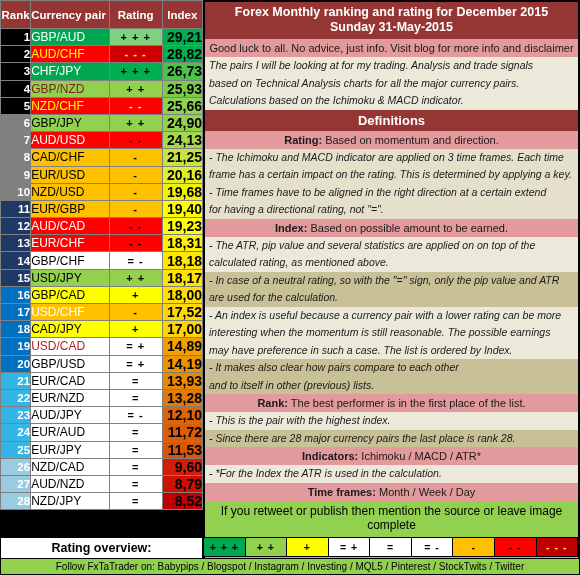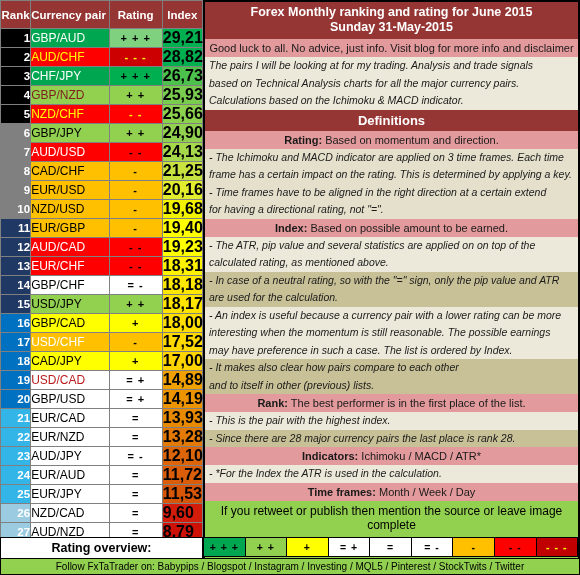--- a/index.html
+++ b/index.html
@@ -33,21 +33,21 @@
   th.h-rank{text-align:center;}
   th.h-pair{text-align:left;padding-left:3px;}
   th.h-rate{text-align:center;}
   th.h-idx{text-align:center;}
 
   tbody tr{height:17.2px;}
   td.rk{text-align:right;padding-right:3px;font-size:11.5px;font-weight:bold;color:#fff;
         border-left:1px solid #000;}
   td.pr{text-align:left;padding-left:3px;font-size:12px;font-weight:normal;color:#000;}
   td.rt{text-align:center;font-size:11px;font-weight:bold;color:#000;letter-spacing:1px;}
-  td.ix{text-align:left;padding-right:4px;font-size:16px;font-weight:bold;color:#000;}
+  td.ix{text-align:right;padding-right:4px;font-size:14px;font-weight:bold;color:#000;}
 
   
   .ratingoverview{
     position:absolute;left:0;top:537px;width:201px;height:20px;
     background:#fff;border:1px solid #000;
     display:flex;align-items:center;justify-content:center;
     font-size:12.5px;font-weight:bold;color:#000;z-index:11;
   }
   .footer{
     position:absolute;left:0;top:558px;width:578px;height:15px;
@@ -291,21 +291,21 @@
       <div style="background: rgb(255, 192, 0); color: rgb(0, 0, 0);">-</div>
       <div style="background: rgb(255, 0, 0); color: rgb(0, 0, 0);">- -</div>
       <div style="background: rgb(192, 0, 0); color: rgb(255, 255, 0);">- - -</div>
     </div>
 
   <div class="footer">Follow FxTaTrader on: Babypips / Blogspot / Instagram / Investing / MQL5 / Pinterest / StockTwits / Twitter</div>
 
   <div id="right">
 
     <div class="band title">
-      <span>Forex Monthly ranking and rating for June 2015</span>
+      <span>Forex Monthly ranking and rating for December 2015</span>
       <span>Sunday 31-May-2015</span>
     </div>
 
     <div class="band pinkband">Good luck to all. No advice, just info. Visit blog for more info and disclaimer</div>
 
     <div class="beige">
       <span class="ptxt">The pairs I will be looking at for my trading. Analysis and trade signals</span>
       <span class="ptxt">based on Technical Analysis charts for all the major currency pairs.</span>
       <span class="ptxt">Calculations based on the Ichimoku &amp; MACD indicator.</span>
     </div>

